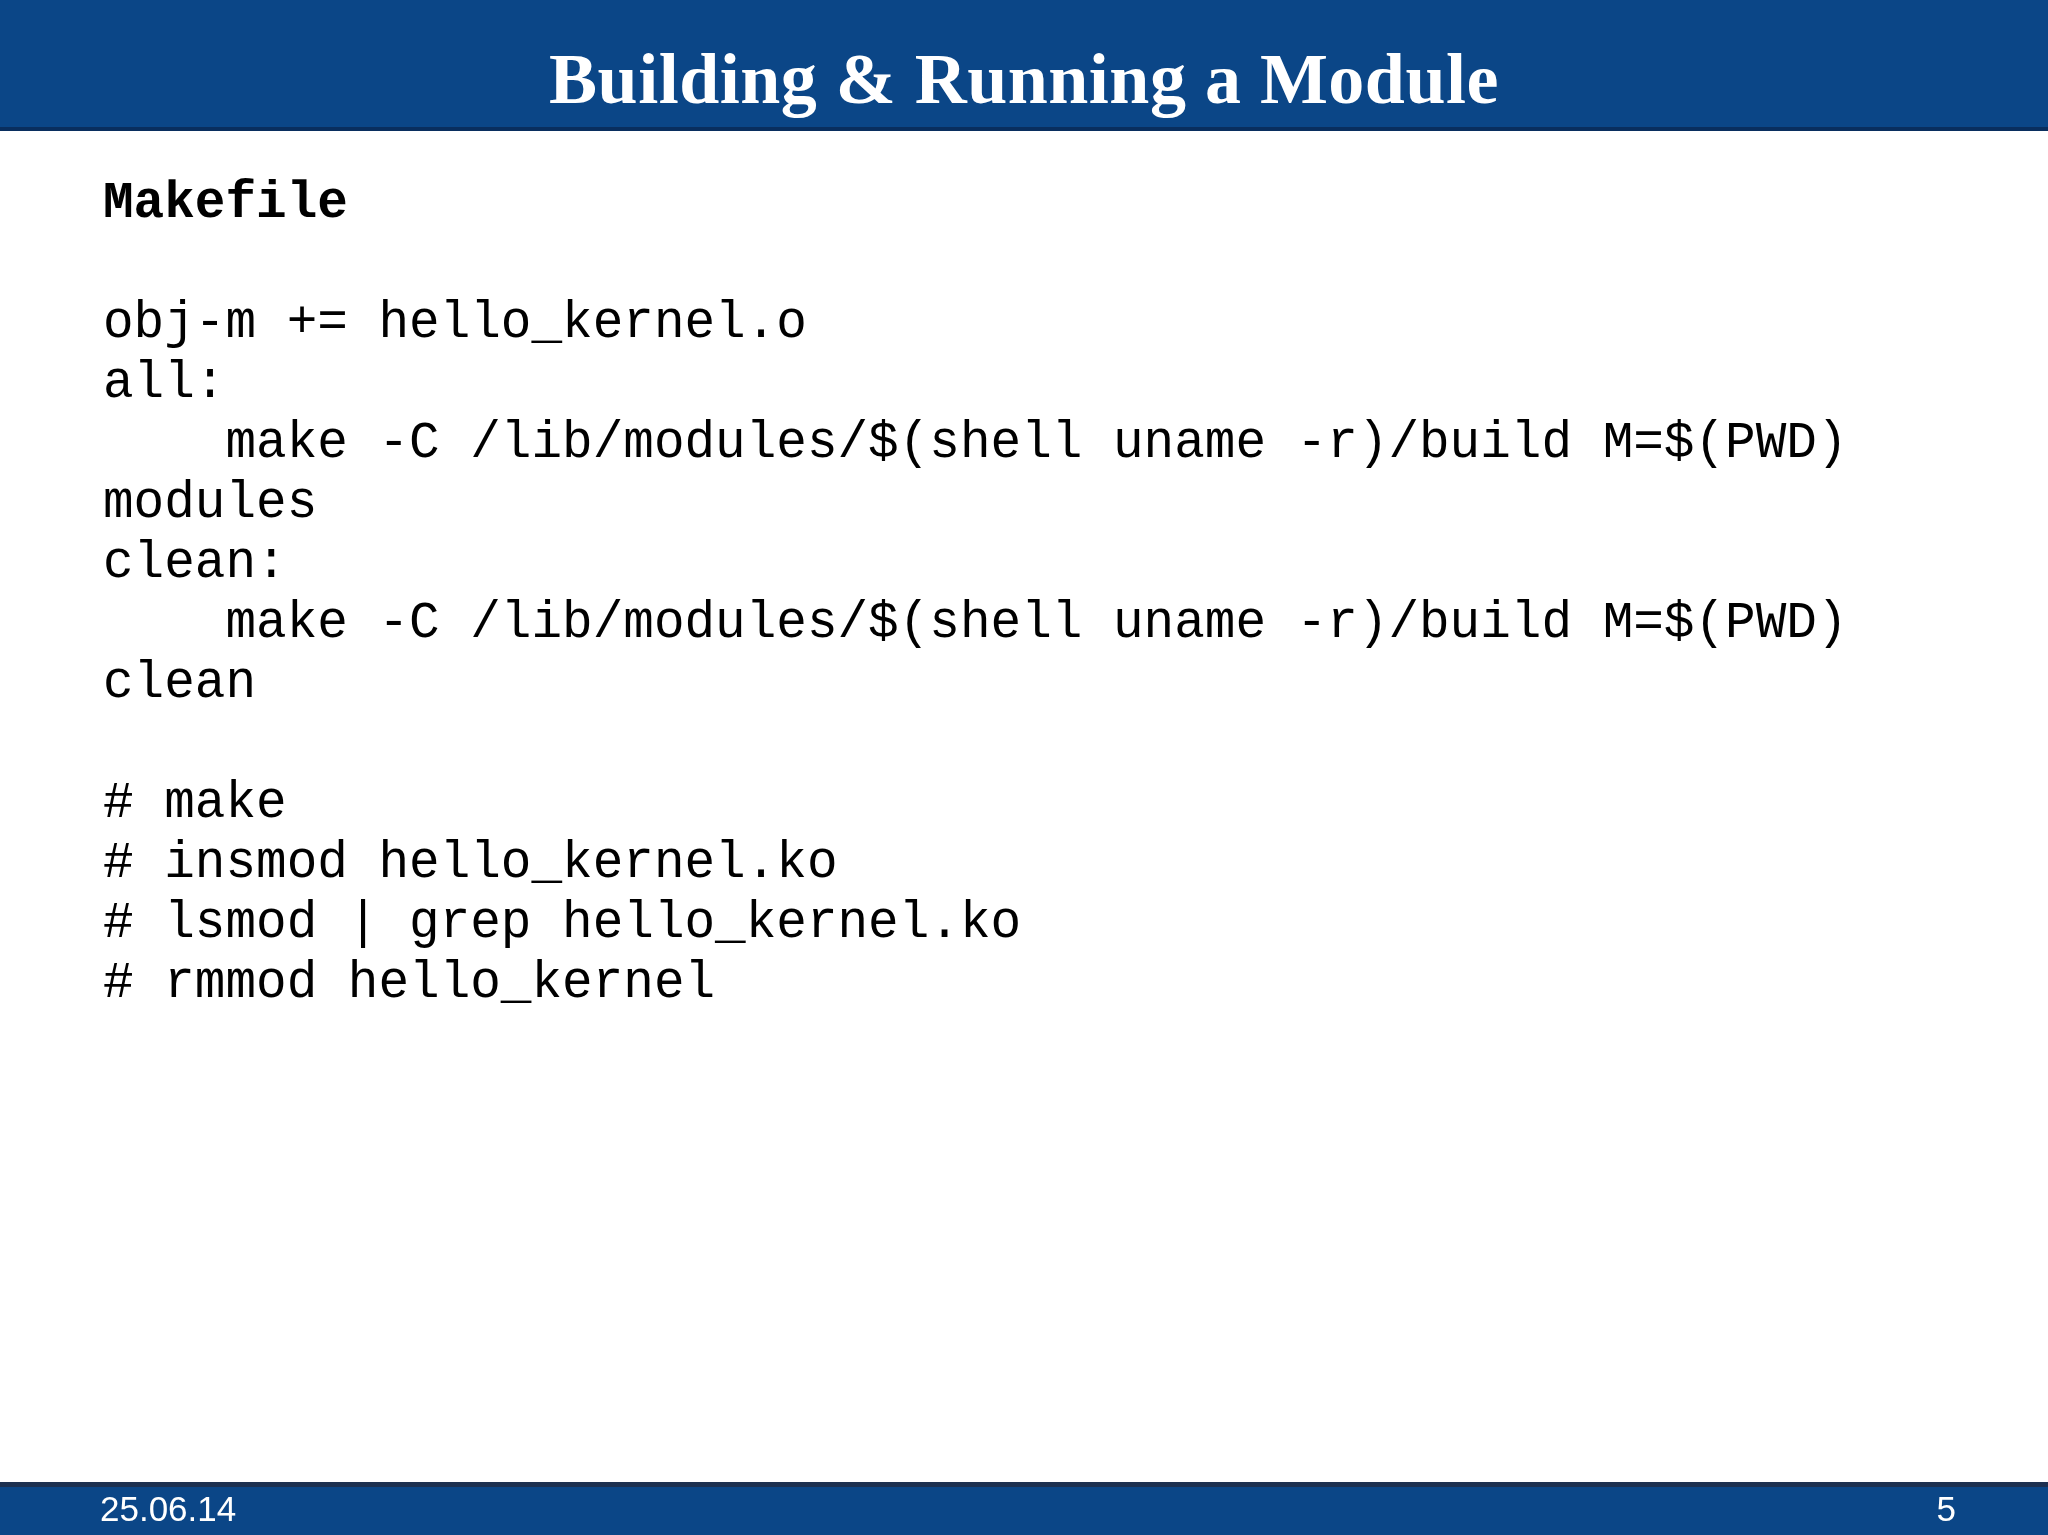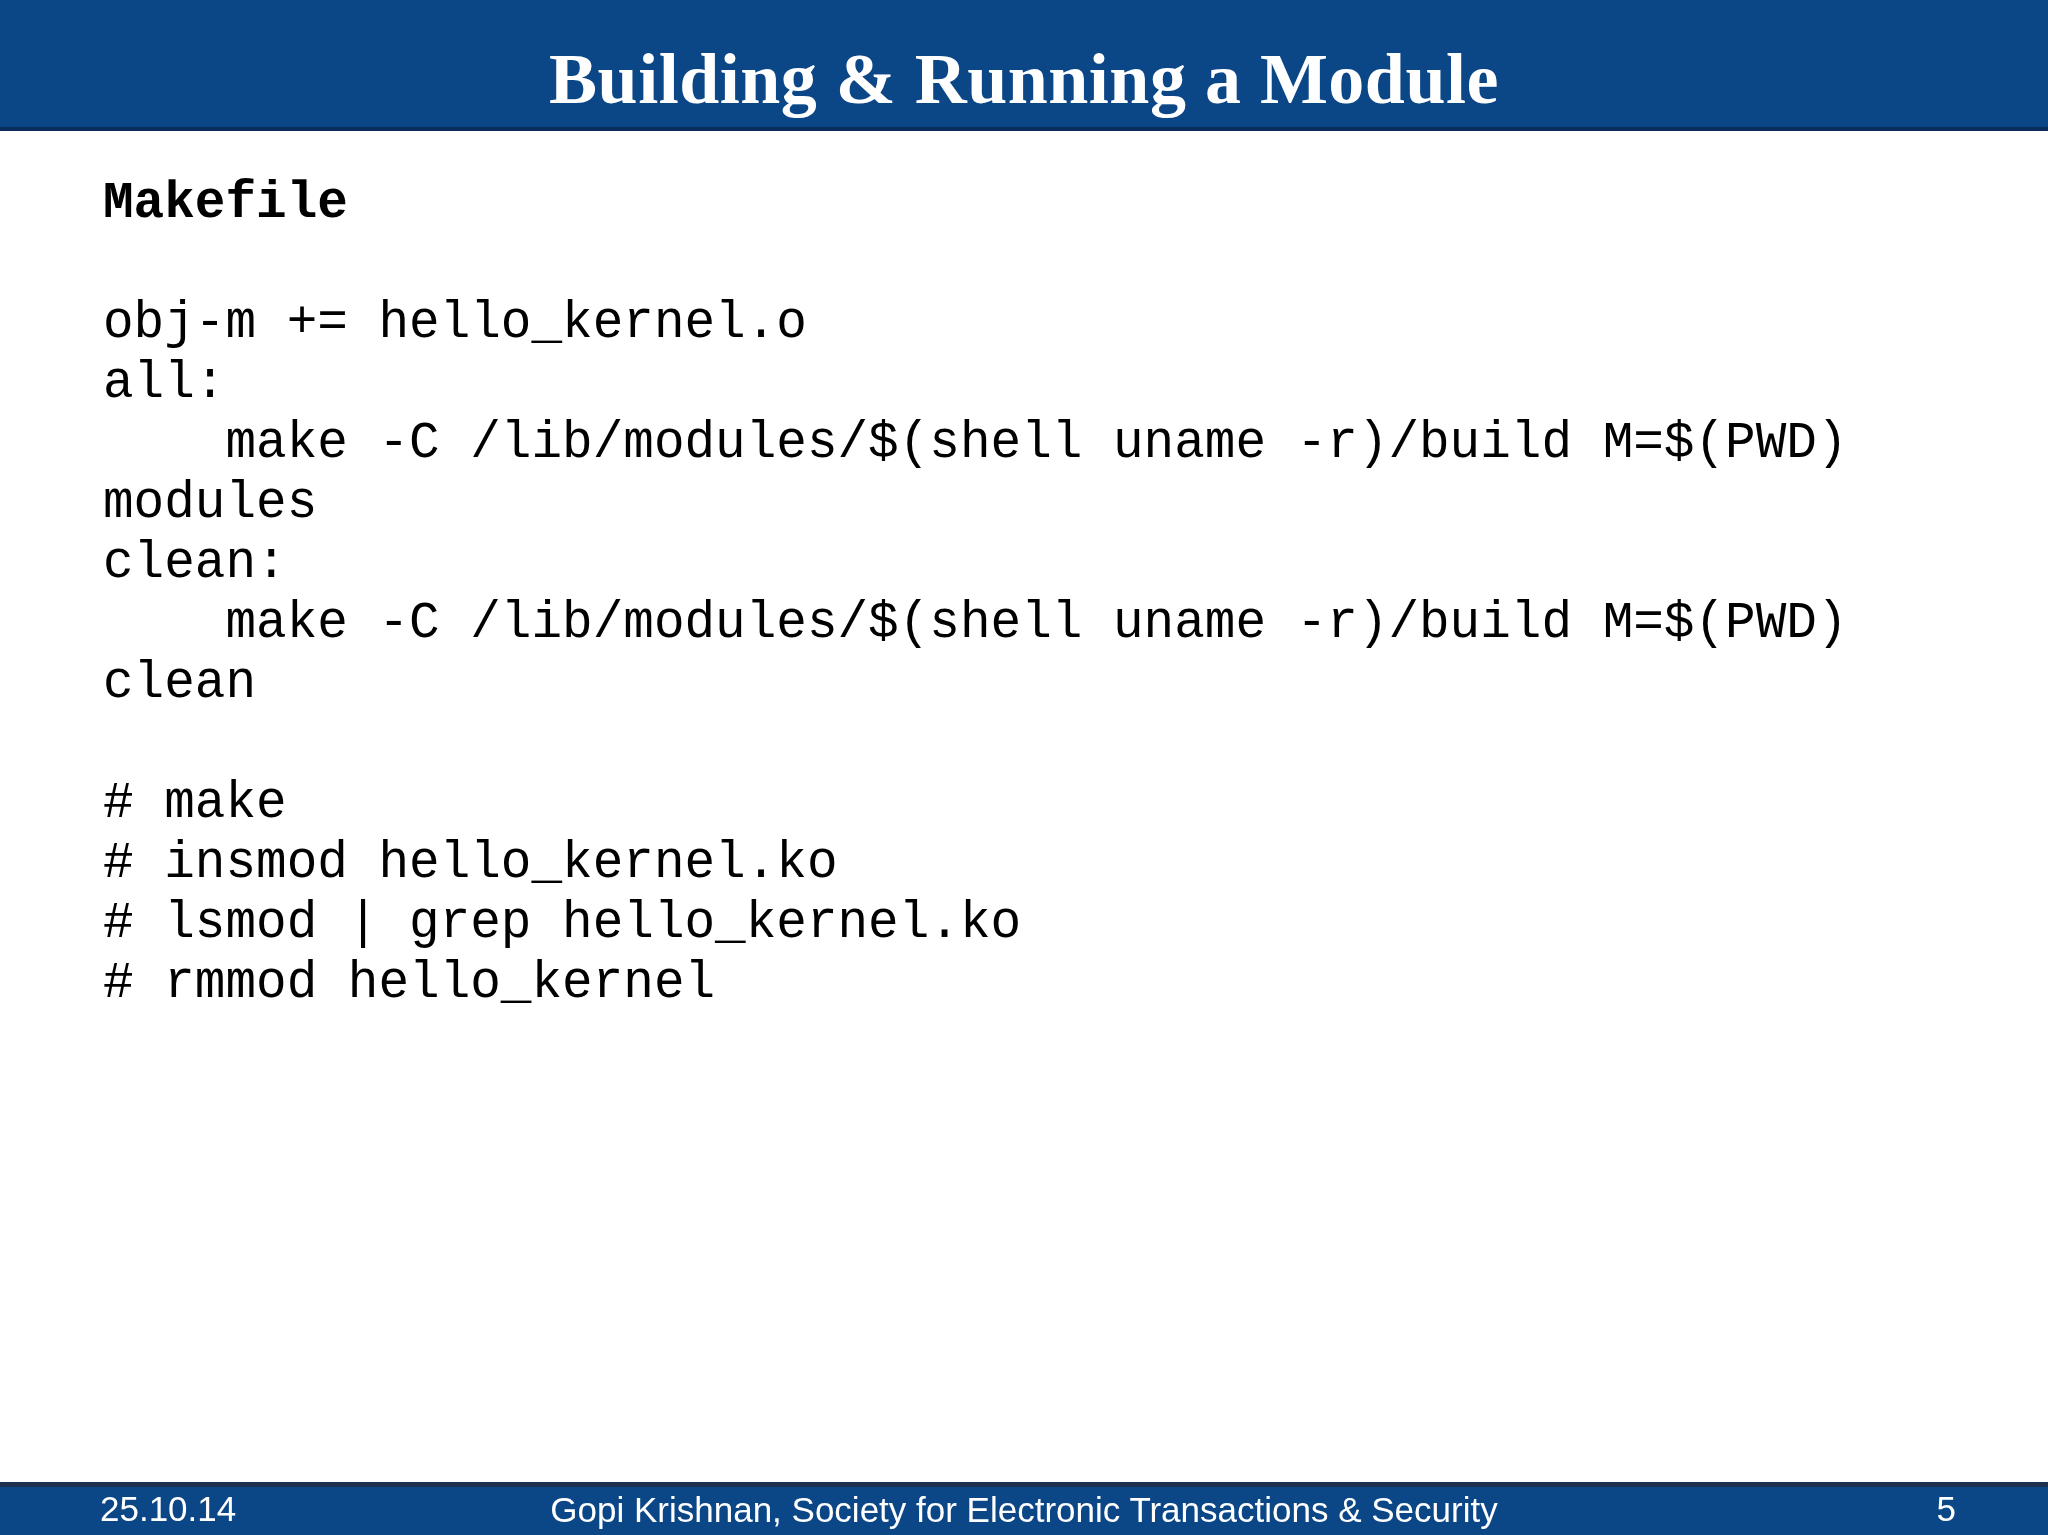--- a/index.html
+++ b/index.html
@@ -95,16 +95,15 @@
 
 <header class="banner">
   <h1>Building &amp; Running a Module</h1>
 </header>
 
 <main>
   <pre class="code" id="code-block"><div class="code-line bold">Makefile</div><div class="code-line"></div><div class="code-line">obj-m += hello_kernel.o</div><div class="code-line">all:</div><div class="code-line">    make -C /lib/modules/$(shell uname -r)/build M=$(PWD)</div><div class="code-line">modules</div><div class="code-line">clean:</div><div class="code-line">    make -C /lib/modules/$(shell uname -r)/build M=$(PWD)</div><div class="code-line">clean</div><div class="code-line"></div><div class="code-line"># make</div><div class="code-line"># insmod hello_kernel.ko</div><div class="code-line"># lsmod | grep hello_kernel.ko</div><div class="code-line"># rmmod hello_kernel</div></pre>
 </main>
 
 <footer class="footer">
-  <span class="footer-date">25.10.14</span>
-  <span class="footer-credit">Gopi Krishnan, Society for Electronic Transactions &amp; Security</span>
+  <span class="footer-date">25.06.14</span>
   <span class="footer-page">5</span>
 </footer>
 
 </body></html>

